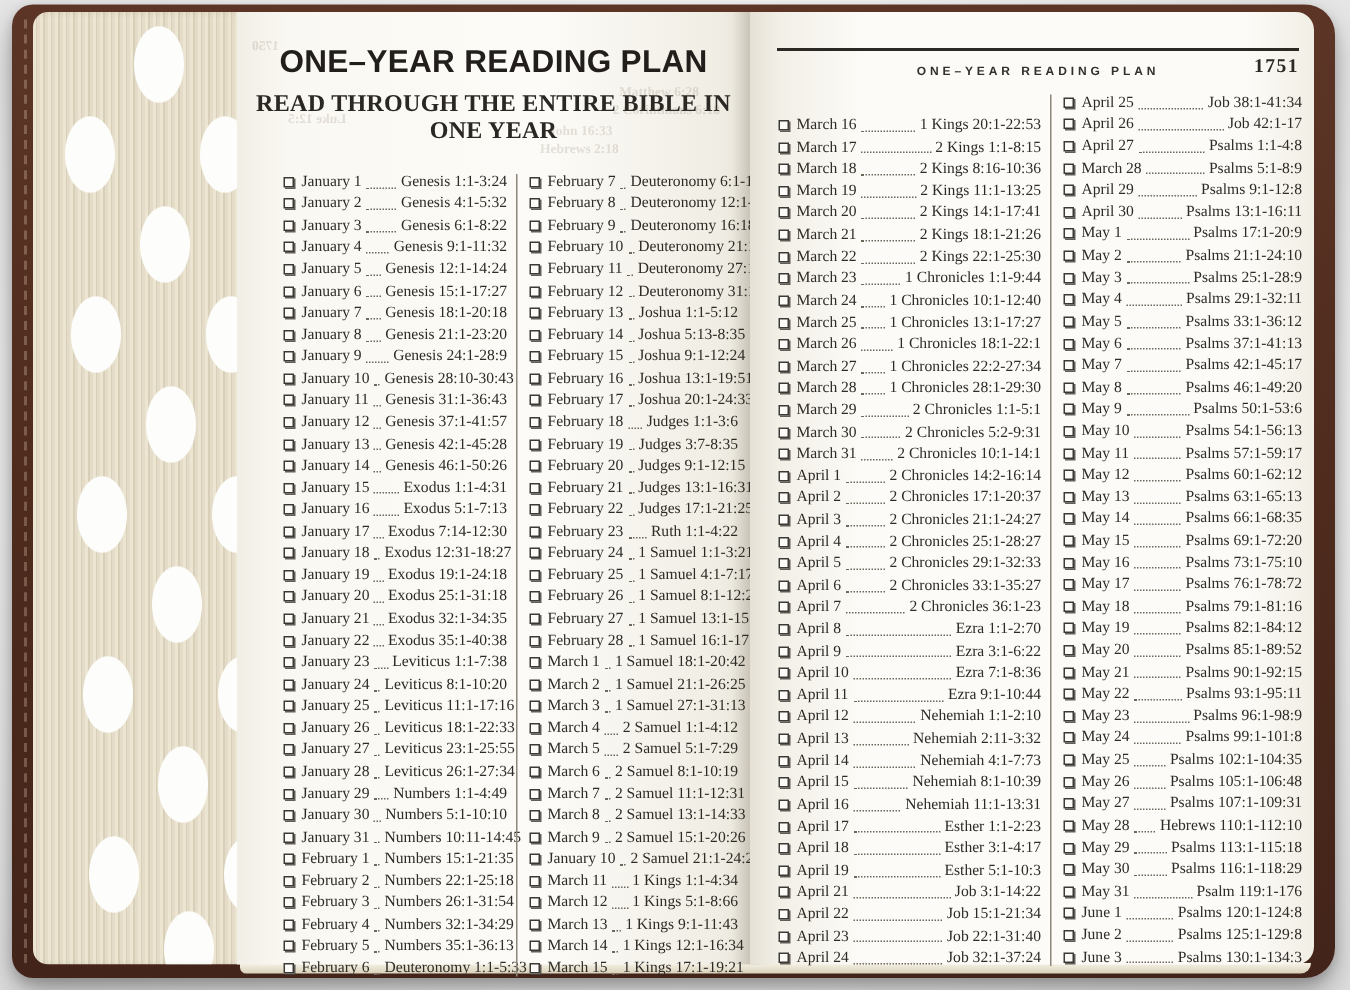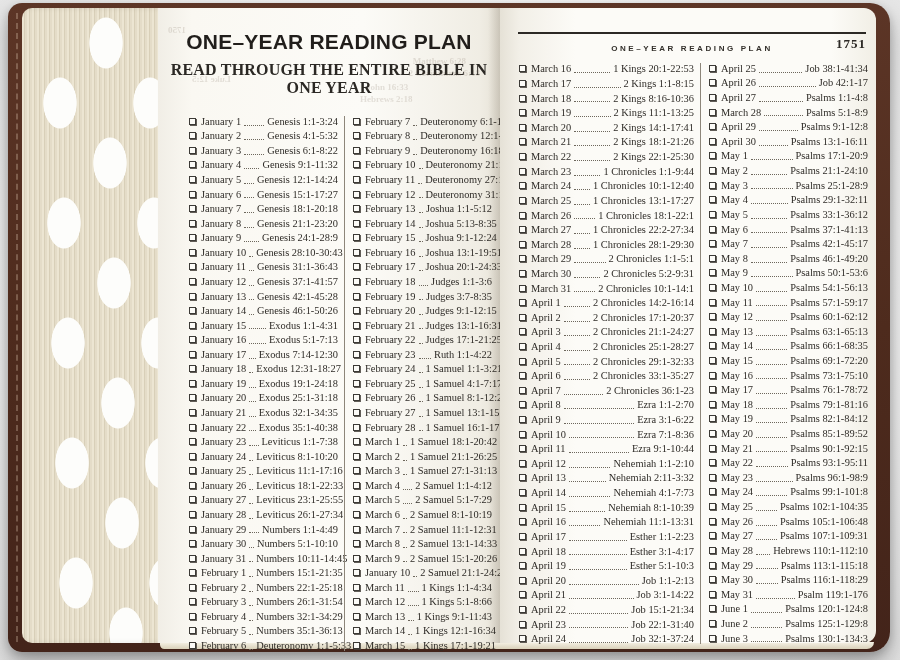--- a/index.html
+++ b/index.html
@@ -818,26 +818,20 @@
               <span class="ref">Esther 3:1-4:17</span>
             </div>
             <div class="row">
               <span class="cb"></span>
               <span class="date">April 19</span>
               <span class="leader"></span>
               <span class="ref">Esther 5:1-10:3</span>
             </div>
             <div class="row">
               <span class="cb"></span>
-              <span class="date">April 20</span>
-              <span class="leader"></span>
-              <span class="ref">Job 1:1-2:13</span>
-            </div>
-            <div class="row">
-              <span class="cb"></span>
               <span class="date">April 21</span>
               <span class="leader"></span>
               <span class="ref">Job 3:1-14:22</span>
             </div>
             <div class="row">
               <span class="cb"></span>
               <span class="date">April 22</span>
               <span class="leader"></span>
               <span class="ref">Job 15:1-21:34</span>
             </div>

